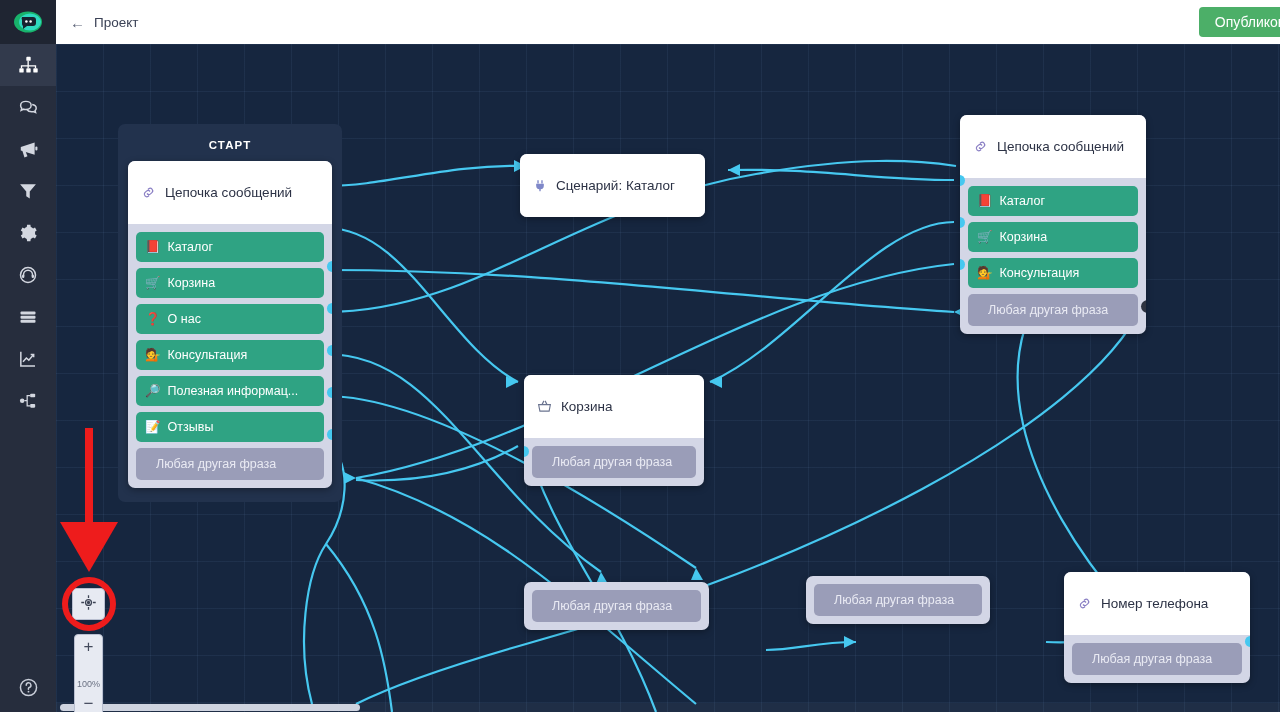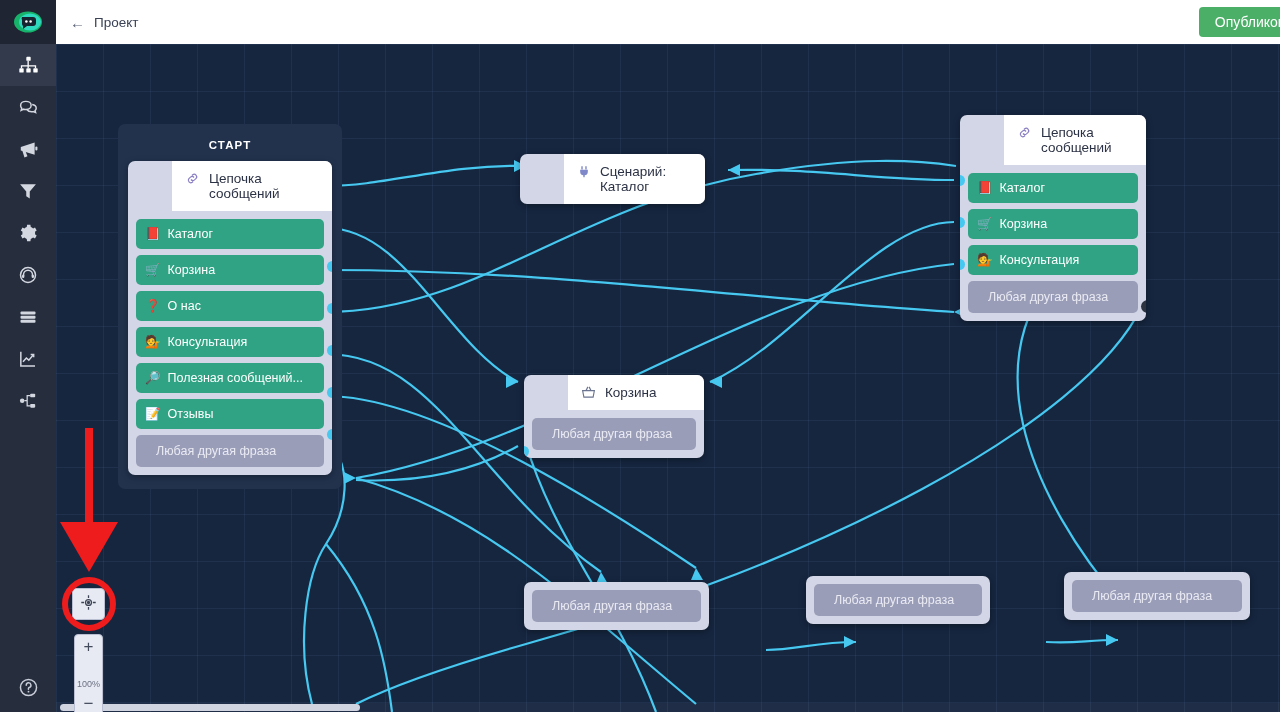--- a/index.html
+++ b/index.html
@@ -69,21 +69,21 @@
     font-weight:bold; padding:5px 0 10px 0;
   }
   .node{
     position:absolute; background:#d3d6e6;
     border-radius:7px; box-shadow:0 2px 7px rgba(0,0,0,.33);
     overflow:hidden;
   }
   .node.inflow{ position:relative; }
   .node-head{
     background:#ffffff; display:flex; align-items:flex-start; gap:9px;
-    padding:10px 13px; color:#2c3245; font-size:13.5px;margin-left:44px;
+    padding:24px 13px; color:#2c3245; font-size:13.5px;
   }
   .node-head .hicon{ display:flex; align-items:center; }
   .node-body{ padding:8px; display:flex; flex-direction:column; gap:6px; }
   .btn-green{
     background:#2fa383; color:#fff; border-radius:5px;
     font-size:12.5px; padding:8px 9px;
     display:flex; align-items:center; gap:7px; cursor:pointer;
   }
   .btn-green .emj{ font-size:12.5px; line-height:1; }
   .btn-any{
@@ -333,21 +333,21 @@
         <div class="btn-green">
           <span class="emj">❓</span>
           <span>О нас</span>
         </div>
         <div class="btn-green">
           <span class="emj">💁</span>
           <span>Консультация</span>
         </div>
         <div class="btn-green">
           <span class="emj">🔎</span>
-          <span>Полезная сообщений...</span>
+          <span>Полезная информац...</span>
         </div>
         <div class="btn-green">
           <span class="emj">📝</span>
           <span>Отзывы</span>
         </div>
         <div class="btn-any">Любая другая фраза</div>
       </div>
       <span class="port" style="left:199px; top:100px;"></span>
       <span class="port" style="left:199px; top:142px;"></span>
       <span class="port" style="left:199px; top:184px;"></span>
@@ -425,20 +425,29 @@
   </div>
 
   <div class="node" style="left:750px; top:532px; width:184px;">
     <div class="node-body">
       <div class="btn-any">Любая другая фраза</div>
     </div>
     <span class="port" style="left:179px; top:64px;"></span>
   </div>
 
   <div class="node" style="left:1008px; top:528px; width:186px;">
+    <div class="node-head">
+      <span class="hicon">
+        <svg width="15" height="15" viewBox="0 0 24 24" fill="none" stroke="#8a7fc4" stroke-width="2">
+          <path d="M9.6 13.6a4 4 0 0 0 5.6.6l2.6-2.4a4 4 0 0 0-5.4-5.8l-1.3 1.2"></path>
+          <path d="M14.4 10.4a4 4 0 0 0-5.6-.6L6.2 12.2a4 4 0 0 0 5.4 5.8l1.3-1.2"></path>
+        </svg>
+      </span>
+      <span>Номер телефона</span>
+    </div>
     <div class="node-body">
       <div class="btn-any">Любая другая фраза</div>
     </div>
     <span class="port" style="left:181px; top:64px;"></span>
   </div>
 
 </div>
 
 <div id="center-btn">
   <span>

